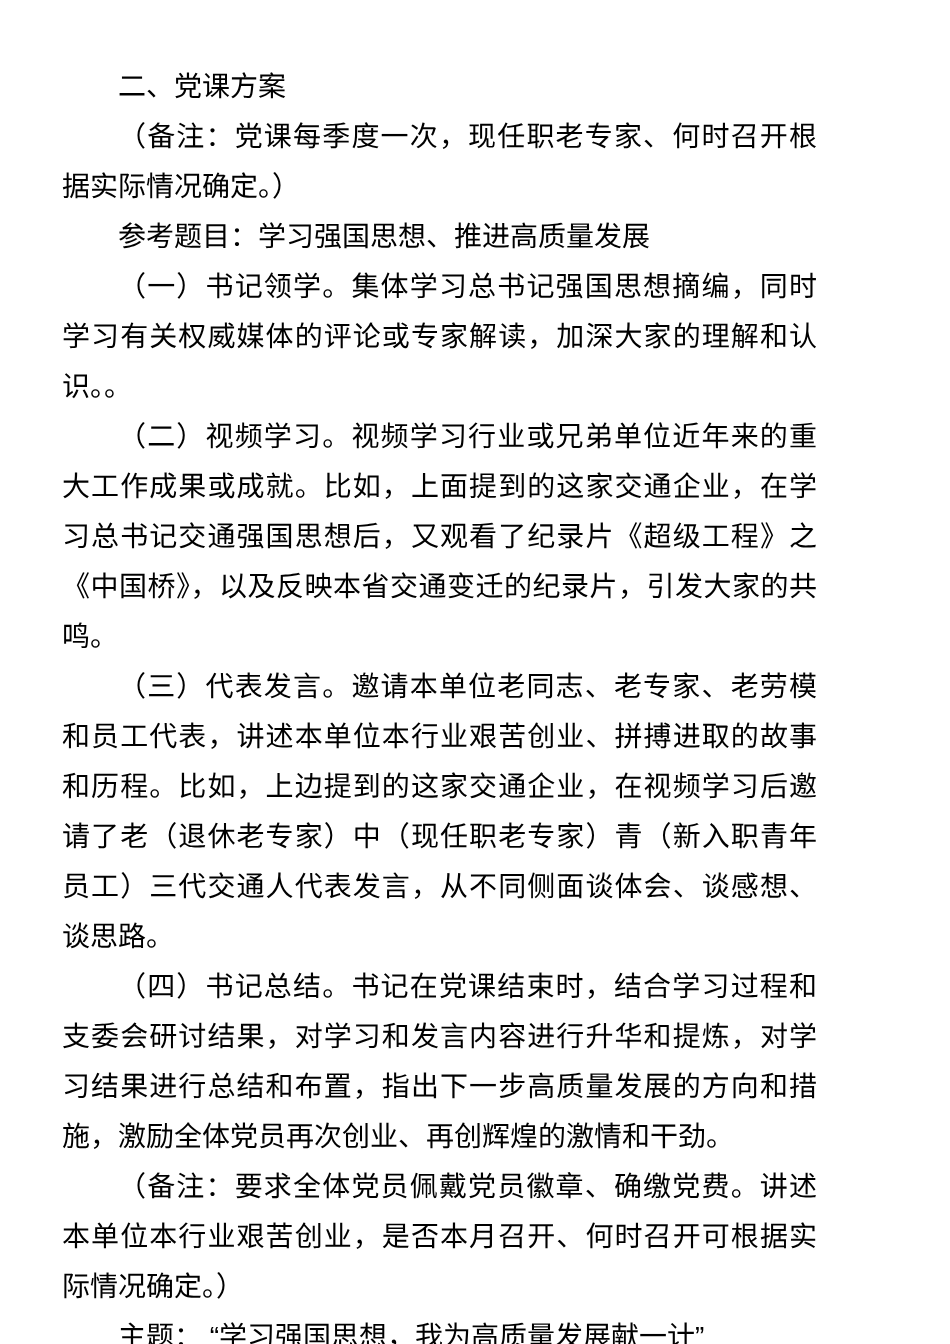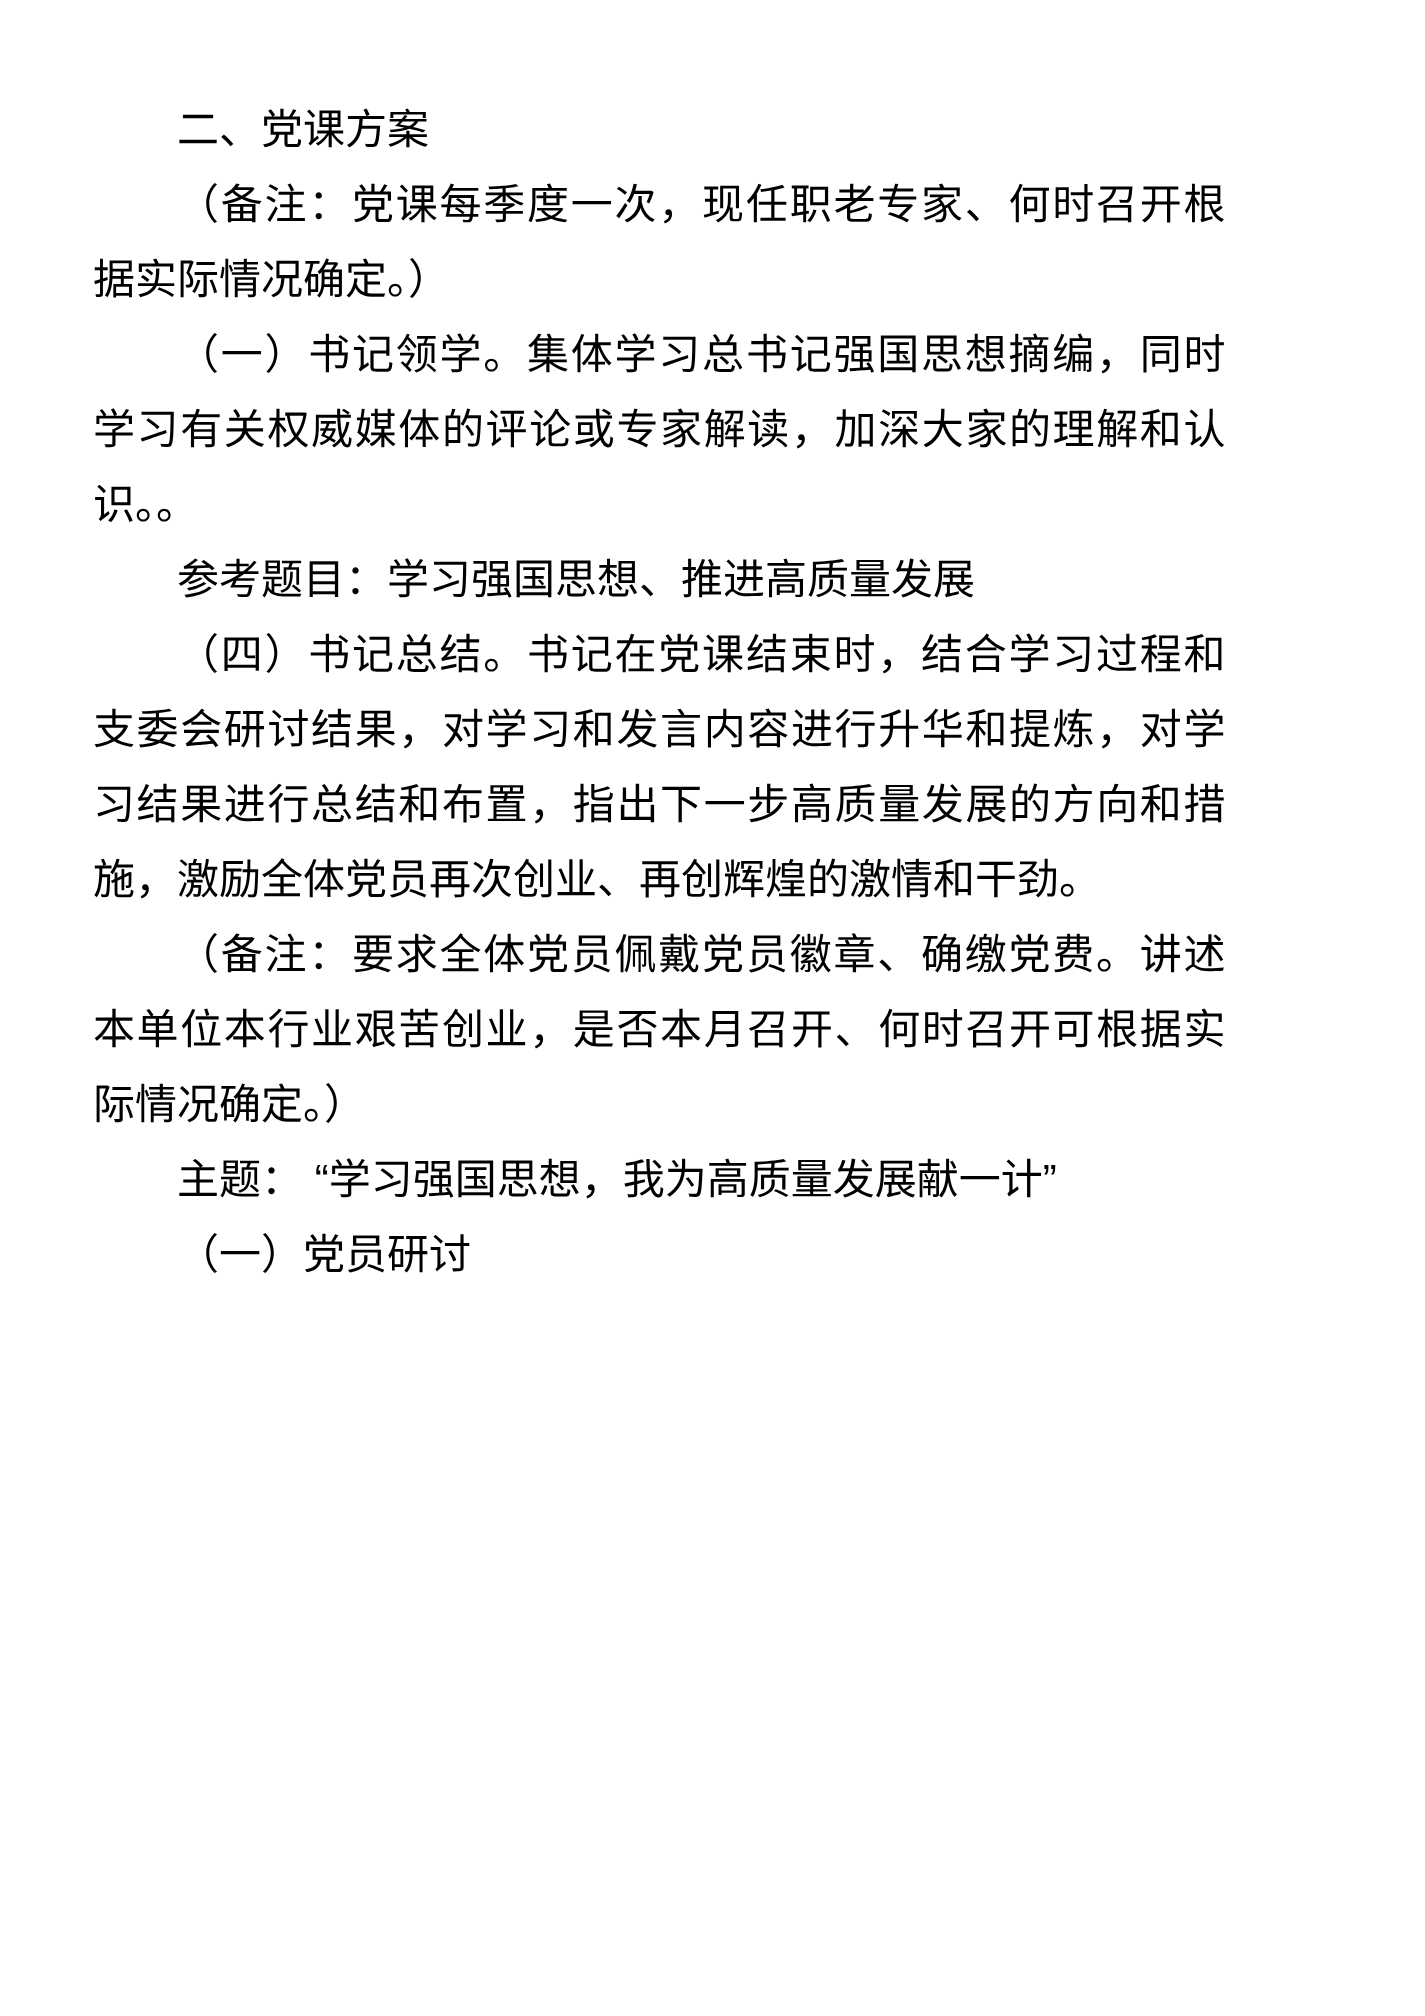--- a/index.html
+++ b/index.html
@@ -30,19 +30,21 @@
     text-align: justify;
     word-break: break-all;
   }
 </style>
 </head>
 <body>
 
 <div class="page">
   <p>二、党课方案</p>
   <p>（备注：党课每季度一次，现任职老专家、何时召开根据实际情况确定。）</p>
+  <p>参考题目：学习强国思想、推进高质量发展</p>
   <p>（一）书记领学。集体学习总书记强国思想摘编，同时学习有关权威媒体的评论或专家解读，加深大家的理解和认识。。</p>
-  <p>参考题目：学习强国思想、推进高质量发展</p>
+  <p>（二）视频学习。视频学习行业或兄弟单位近年来的重大工作成果或成就。比如，上面提到的这家交通企业，在学习总书记交通强国思想后，又观看了纪录片《超级工程》之《中国桥》，以及反映本省交通变迁的纪录片，引发大家的共鸣。</p>
+  <p>（三）代表发言。邀请本单位老同志、老专家、老劳模和员工代表，讲述本单位本行业艰苦创业、拼搏进取的故事和历程。比如，上边提到的这家交通企业，在视频学习后邀请了老（退休老专家）中（现任职老专家）青（新入职青年员工）三代交通人代表发言，从不同侧面谈体会、谈感想、谈思路。</p>
   <p>（四）书记总结。书记在党课结束时，结合学习过程和支委会研讨结果，对学习和发言内容进行升华和提炼，对学习结果进行总结和布置，指出下一步高质量发展的方向和措施，激励全体党员再次创业、再创辉煌的激情和干劲。</p>
   <p>（备注：要求全体党员佩戴党员徽章、确缴党费。讲述本单位本行业艰苦创业，是否本月召开、何时召开可根据实际情况确定。）</p>
   <p>主题： “学习强国思想，我为高质量发展献一计”</p>
   <p>（一）党员研讨</p>
 </div>
 
 </body></html>

